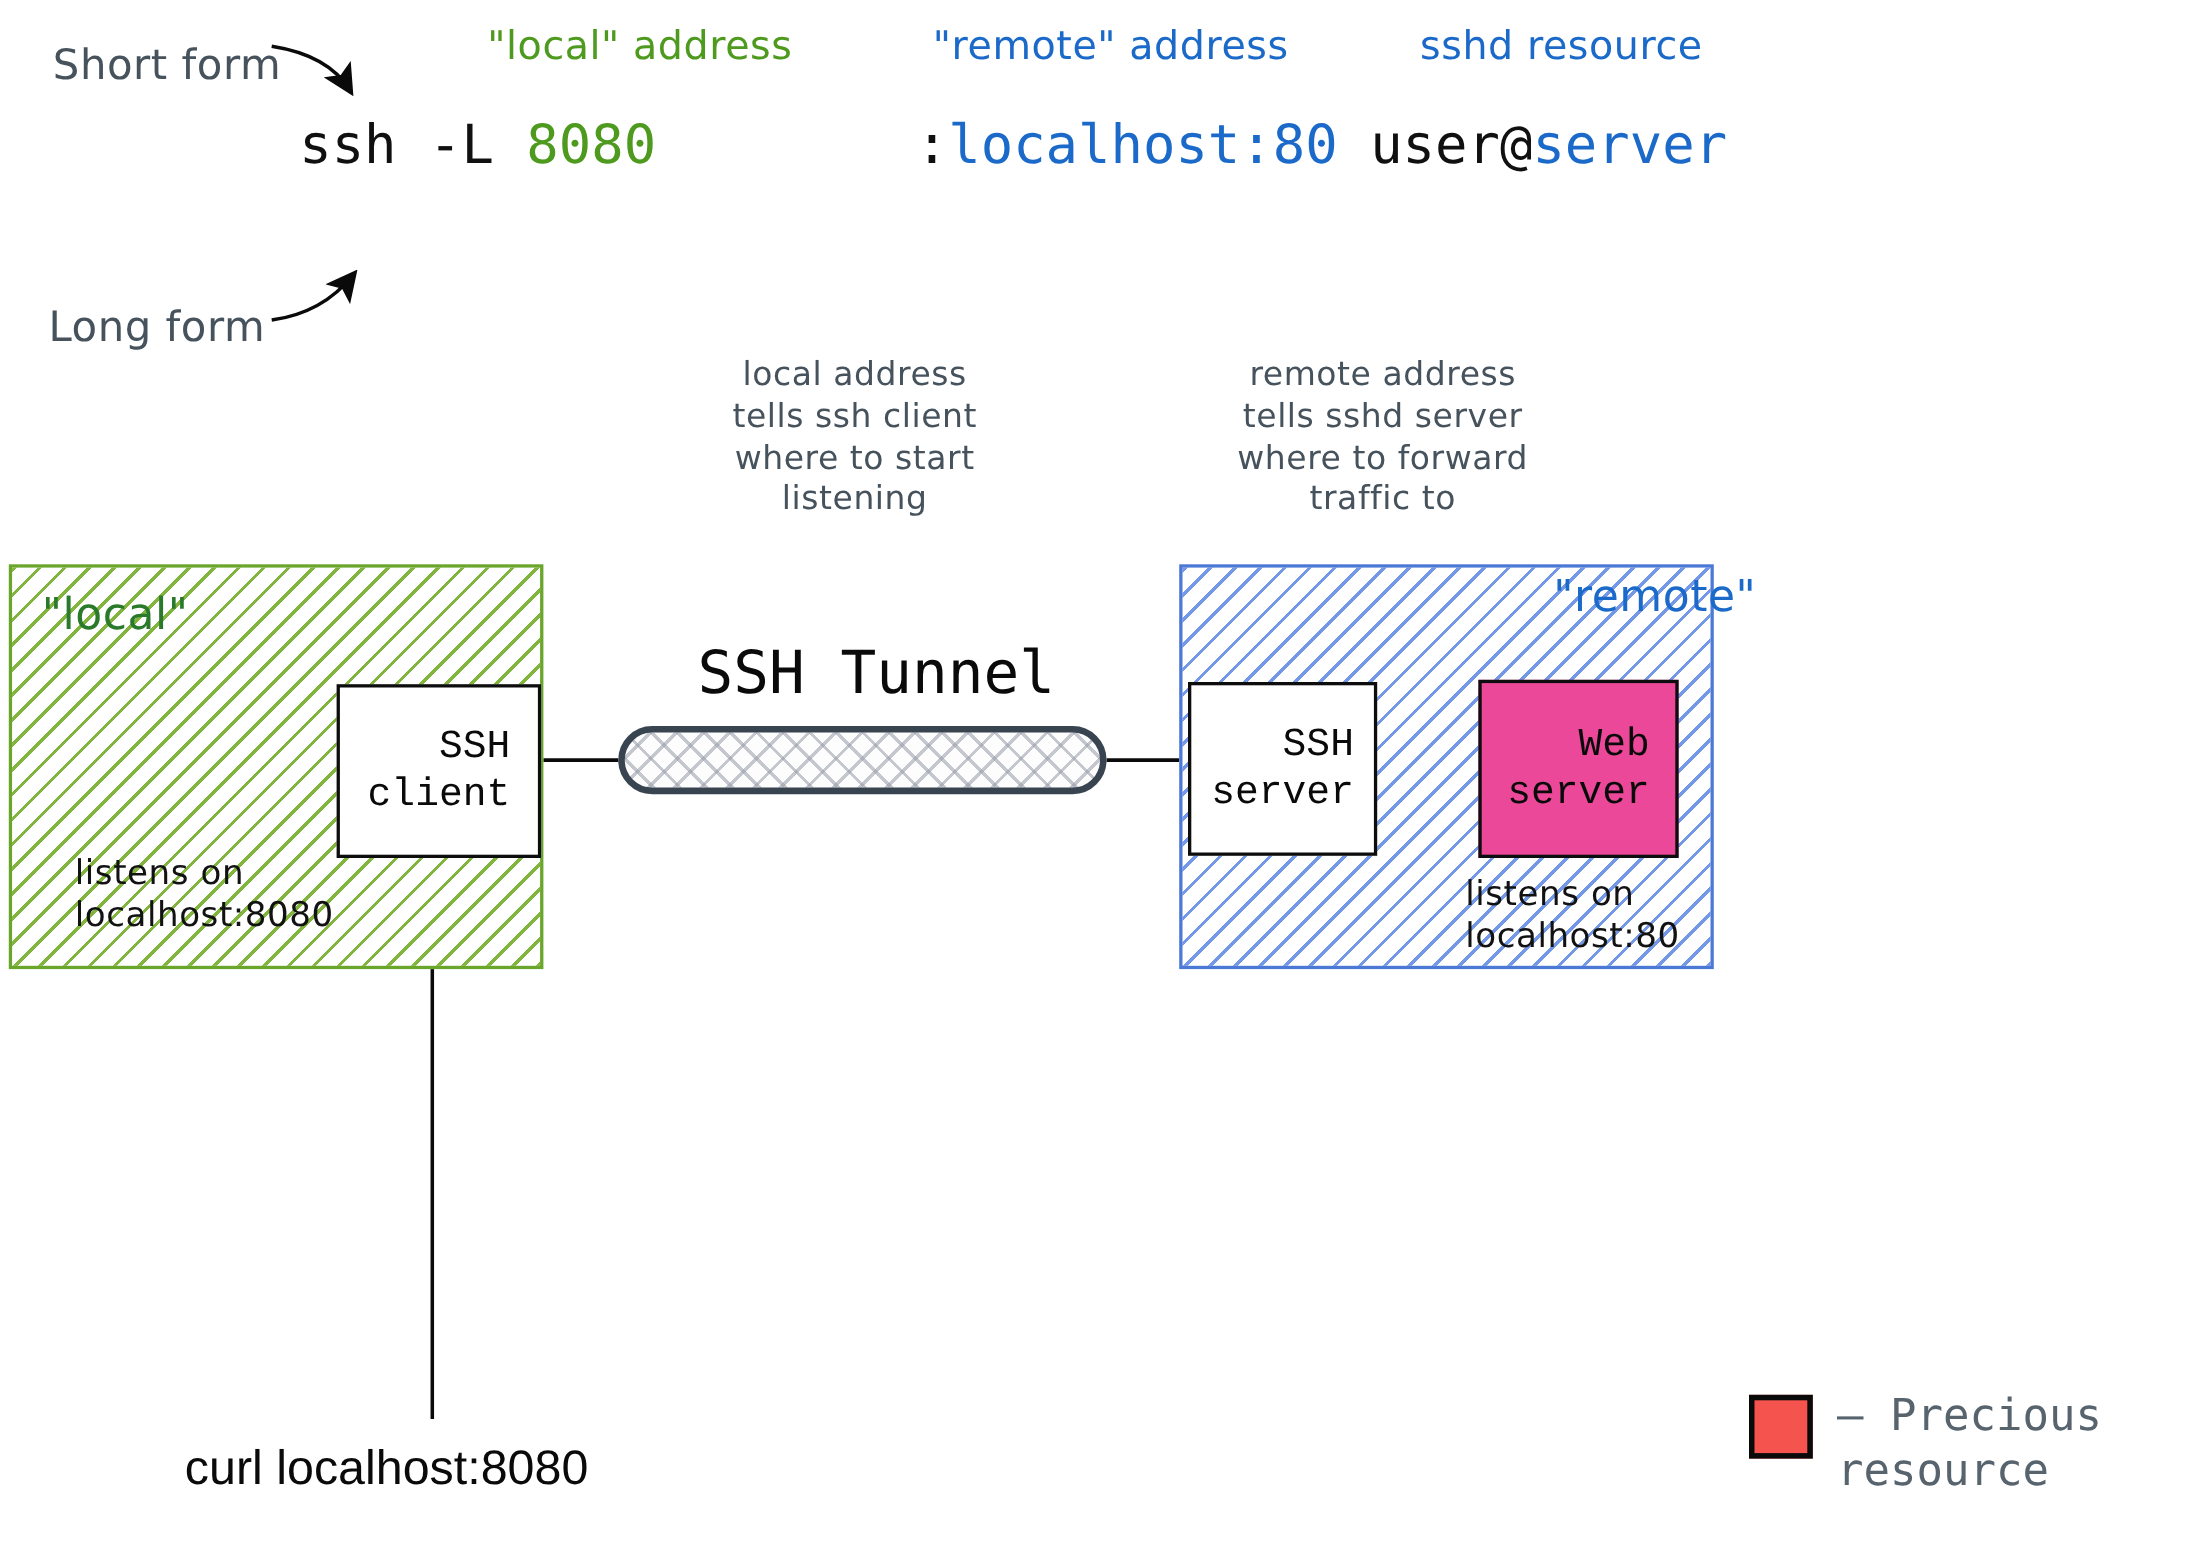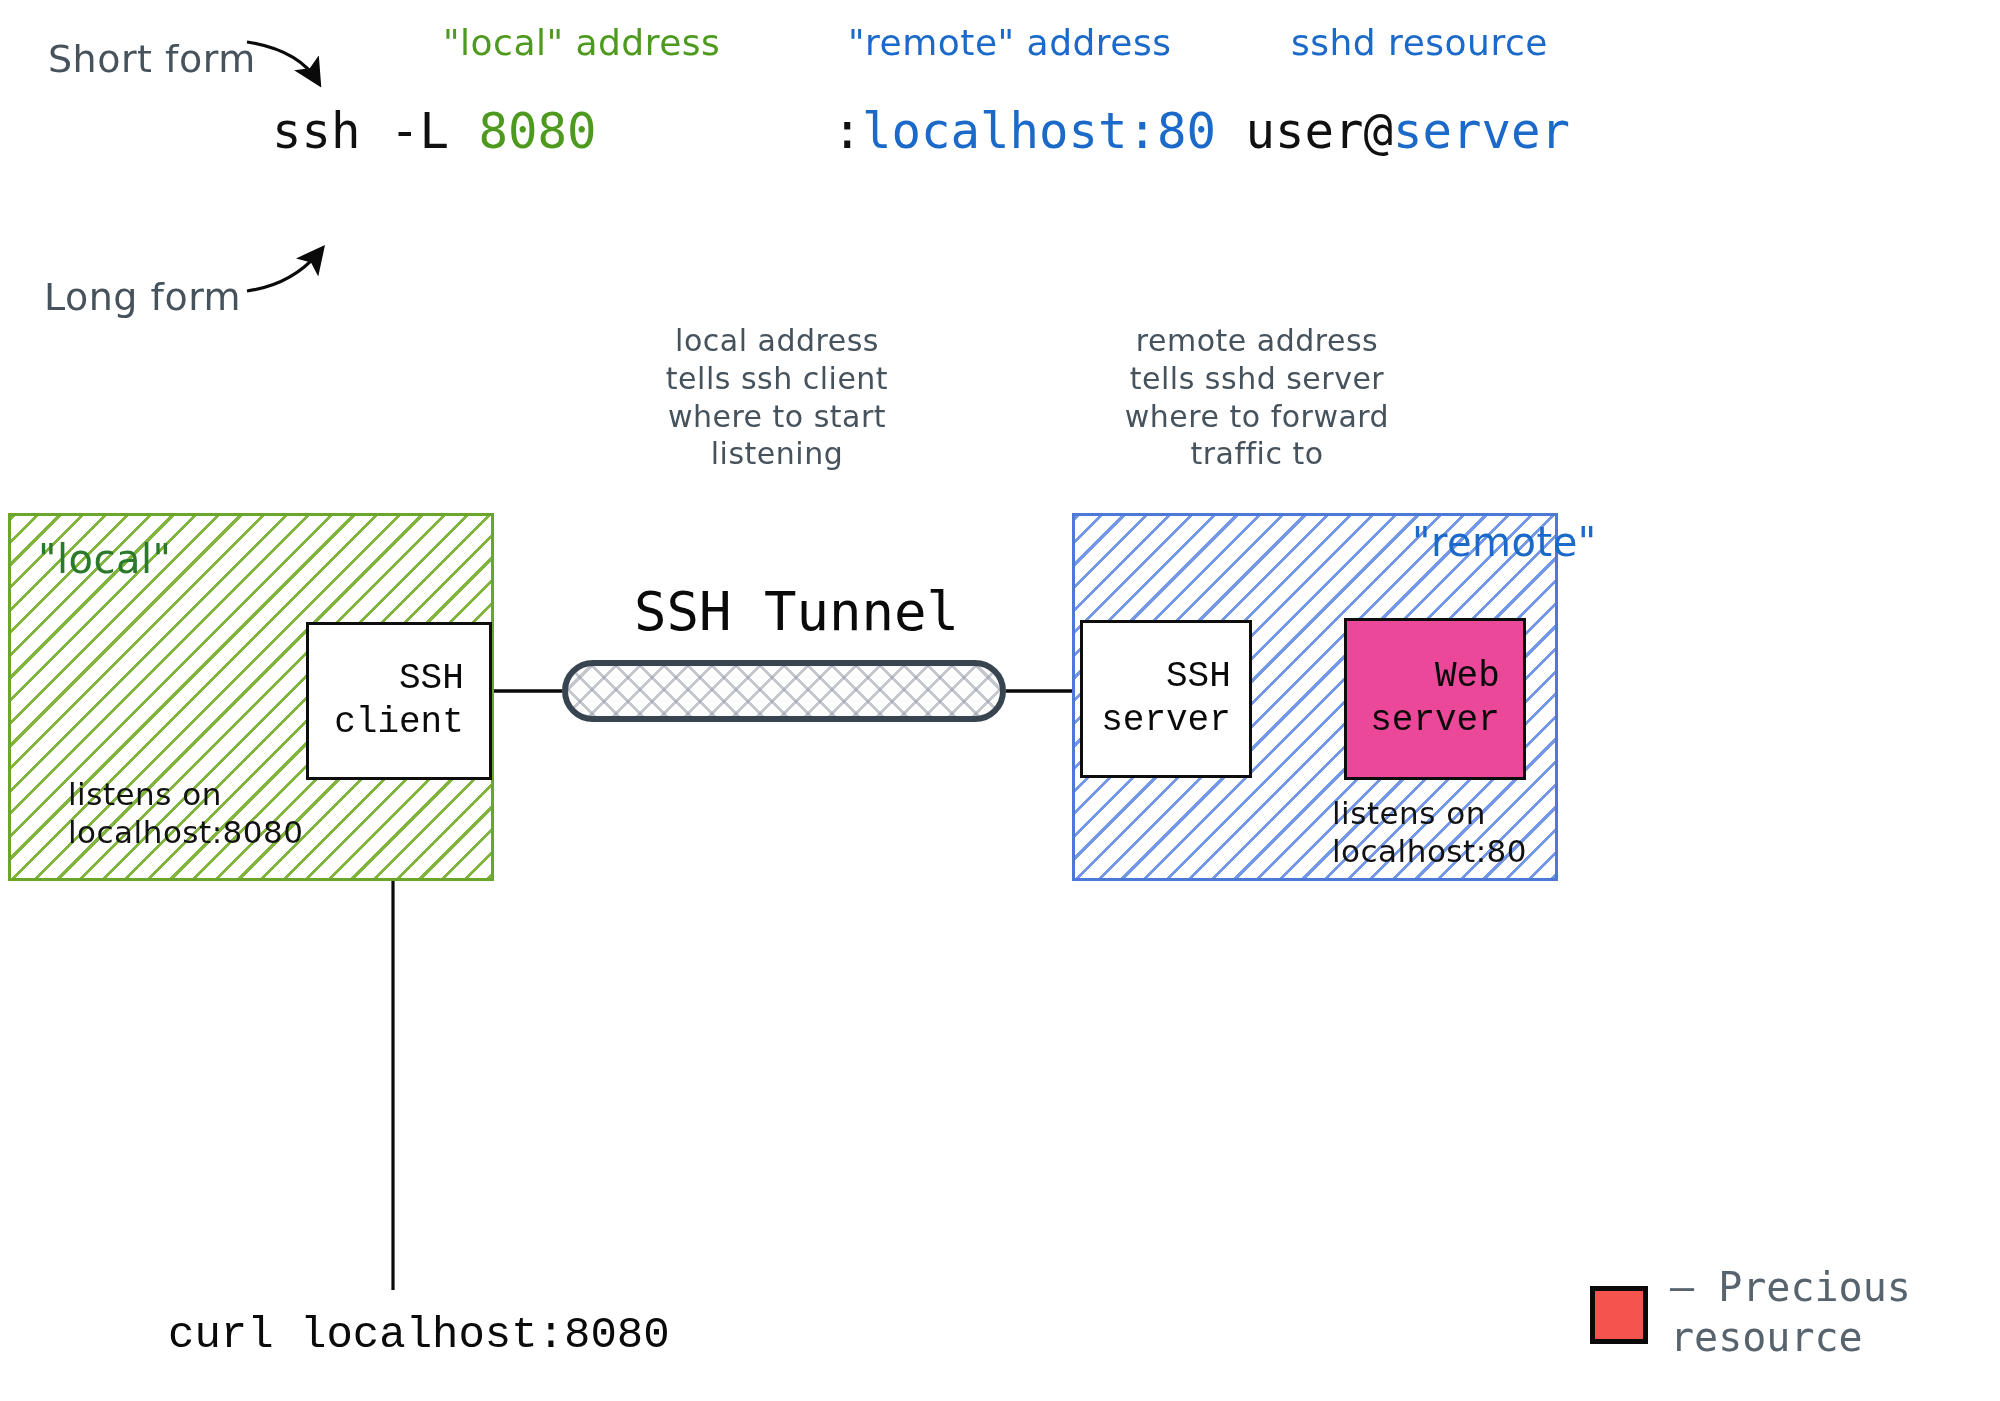--- a/index.html
+++ b/index.html
@@ -144,28 +144,28 @@
     box-sizing: border-box;
     background-color: #fdfdfd;
     background-image:
       repeating-linear-gradient(45deg,  rgba(150,156,168,0.55) 0px, rgba(150,156,168,0.55) 3px, rgba(0,0,0,0) 3px, rgba(0,0,0,0) 17px),
       repeating-linear-gradient(-45deg, rgba(150,156,168,0.55) 0px, rgba(150,156,168,0.55) 3px, rgba(0,0,0,0) 3px, rgba(0,0,0,0) 17px);
   }
 
   
   #curl-command {
     left: 168px; top: 1310px;
-    font-family: Liberation Mono, monospace;
+    font-family: Liberation Sans, sans-serif;
     font-size: 44px;
     color: #0a0a0a;
     white-space: nowrap;
   }
 
   
-  #legend { left: 1590px; top: 1262px; display: flex; align-items: center; gap: 22px; }
+  #legend { left: 1590px; top: 1262px; display: flex; align-items: flex-start; gap: 22px; }
   #legend-swatch {
     width: 58px; height: 58px;
     background: #f5544e;
     border: 5px solid #0a0a0a;
     box-sizing: border-box;
     margin-top: 6px;
     flex: 0 0 auto;
   }
   #legend-text {
     font-family: "DejaVu Sans Mono", monospace;

